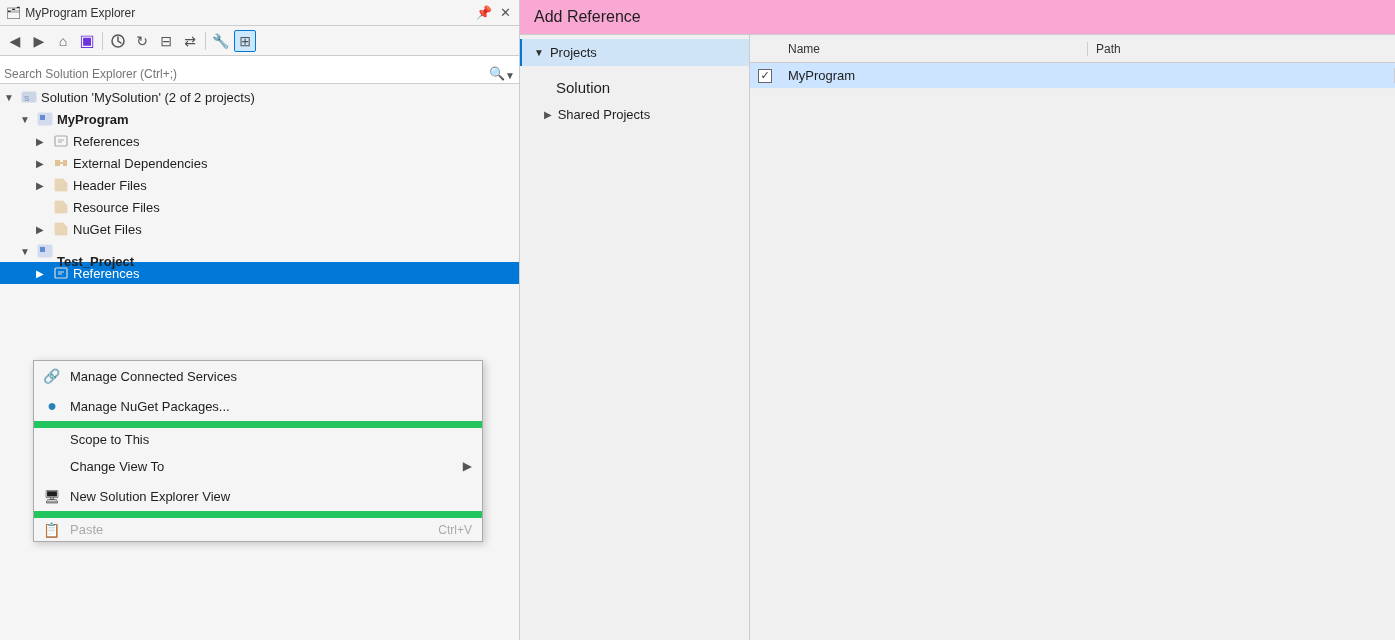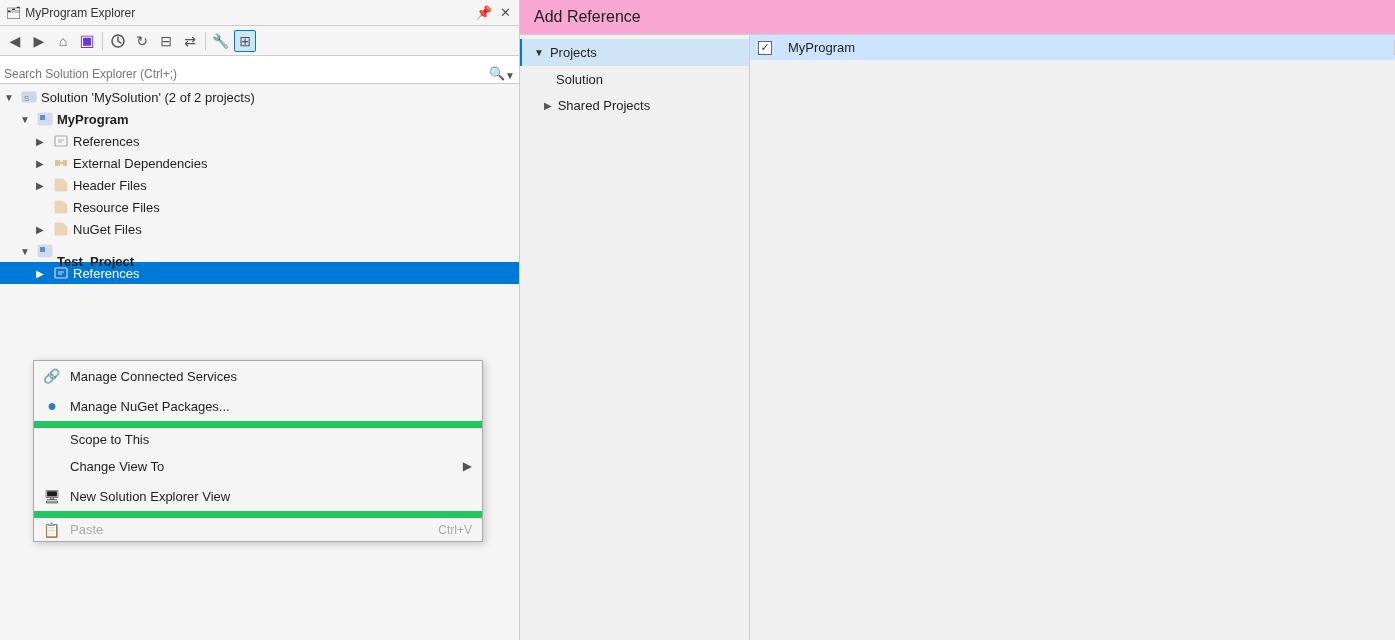--- a/index.html
+++ b/index.html
@@ -213,24 +213,24 @@
       gap: 6px;
       font-size: 13px;
     }
     .ar-nav-item.expanded {
       color: #1e1e1e;
       font-weight: 400;
       padding-left: 12px;
     }
     .ar-nav-item.selected { background: #d0e4f7; }
     .ar-sub-item {
-      padding: 6px 12px 5px 36px;
-      cursor: pointer;
-      color: #1e1e1e;
-      font-size: 13px;
+      padding: 13px 12px 5px 36px;
+      cursor: pointer;
+      color: #1e1e1e;
+      font-size: 15px;
     }
     .ar-right {
       flex: 1;
       background: #fff;
       display: flex;
       flex-direction: column;
     }
     .ar-table-header {
       display: flex;
       background: #f0f0f0;
@@ -462,20 +462,29 @@
       </div>
 
       <div class="ar-nav-item" style="padding-left:24px;">
         <span style="font-size:10px; color:#555;">▶</span>
         <span>Shared Projects</span>
       </div>
     </div>
 
     <div class="ar-right">
 
+      <div class="ar-table-header">
+        <div class="ar-col-check"></div>
+        <div class="ar-col-name">
+          <span>Name</span>
+        </div>
+        <div class="ar-col-path">
+          <span>Path</span>
+        </div>
+      </div>
 
       <div class="ar-table-row">
         <div class="ar-row-check">
           <div class="custom-checkbox">✓</div>
         </div>
         <div class="ar-row-name">
           <span>MyProgram</span>
         </div>
       </div>
 

